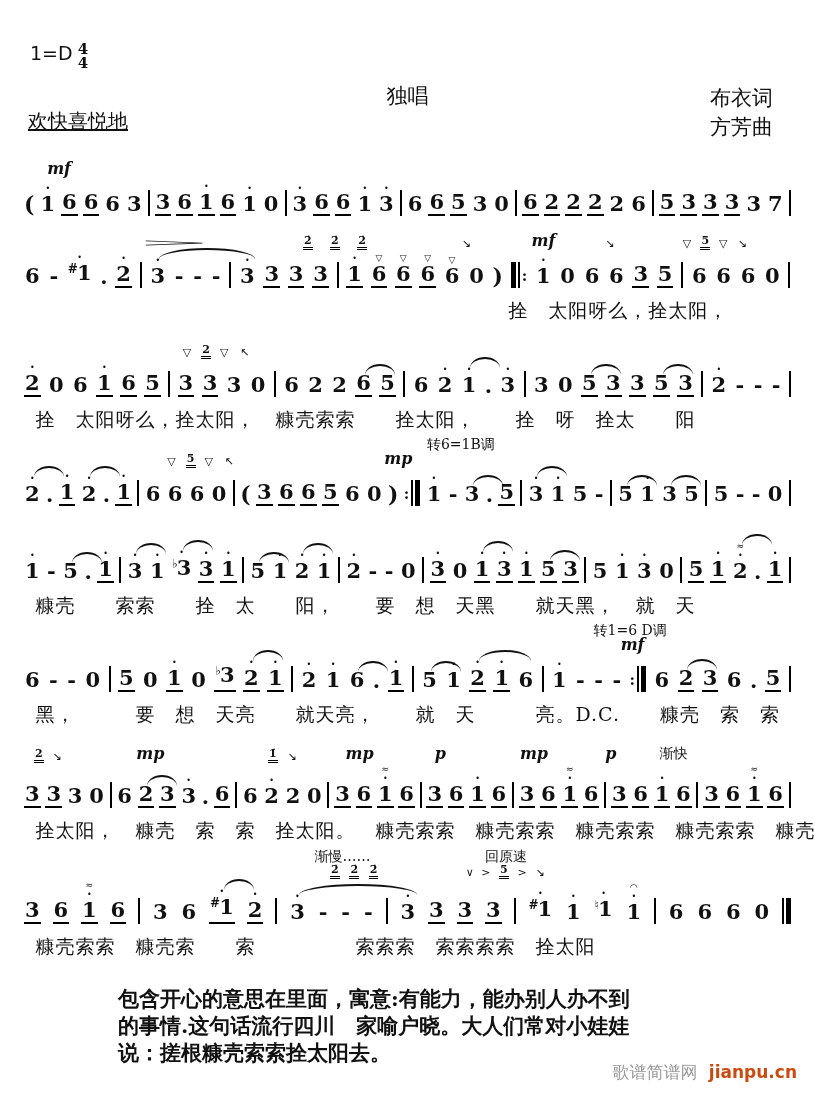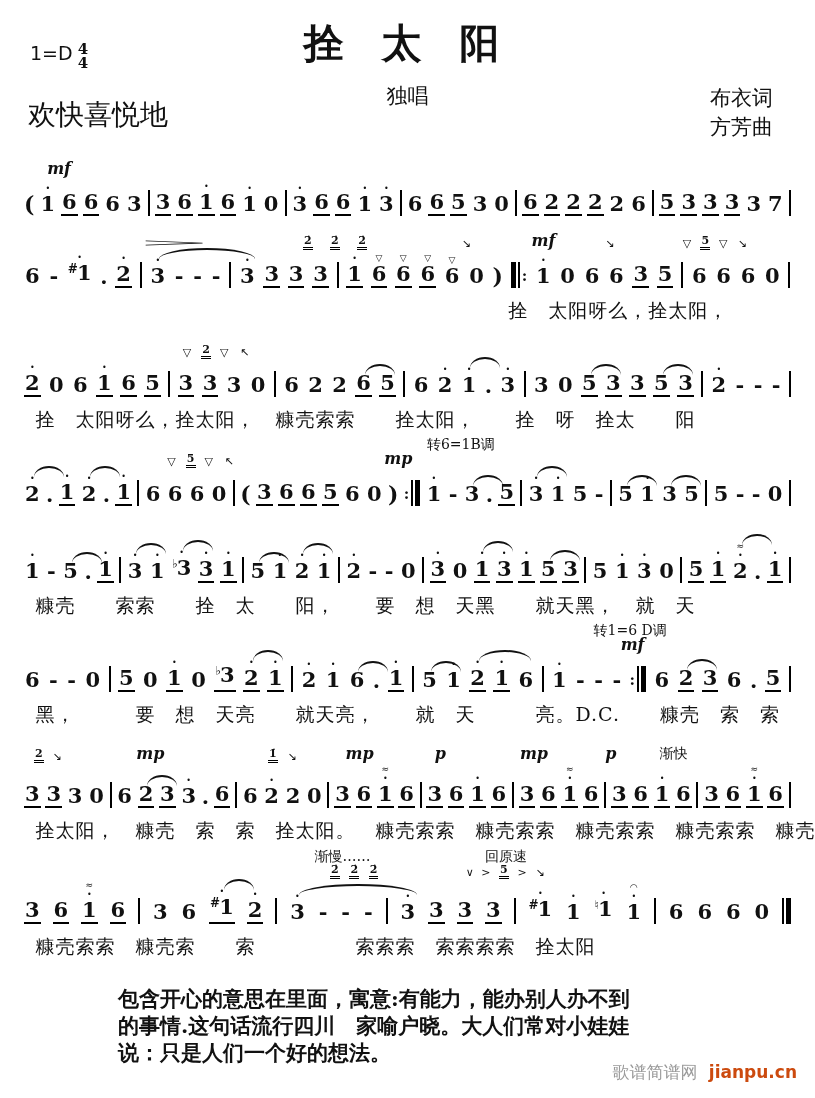--- a/index.html
+++ b/index.html
@@ -2,21 +2,21 @@
 <html><head>
 <meta charset="utf-8">
 <style>
   html,body{margin:0;padding:0;background:#e8e8e8;}
   .page{position:relative;width:815px;height:1098px;background:#ffffff;margin:0 auto;
         overflow:hidden;color:#111;font-family:"DejaVu Serif","Liberation Serif",serif;}
   
   .hdr{position:relative;height:148px;}
   .keysig{position:absolute;left:30px;top:42px;font-size:19px;font-family:"DejaVu Sans","Liberation Sans",sans-serif;display:flex;}
   .frac{display:inline-flex;flex-direction:column;align-items:center;font-weight:700;font-size:15px;line-height:14px;margin-left:5px;font-family:"DejaVu Serif",serif;}
-  .tempo{position:absolute;left:28px;top:96px;font-size:28px;}
+  .tempo{position:absolute;left:28px;top:108px;font-size:20px;text-decoration:underline;}
   .title{position:absolute;top:16px;left:0;width:100%;text-align:center;font-size:40px;font-weight:700;letter-spacing:12px;}
   .subtitle{position:absolute;top:82px;left:0;width:100%;text-align:center;font-size:21px;}
   .credits{position:absolute;right:42px;top:84px;font-size:21px;line-height:29px;}
   
   .score{padding:0 20px;margin-top:4px;}
   .score-line{margin-bottom:8px;}
   .ann-row{position:relative;height:28px;}
   .ann{position:absolute;bottom:2px;white-space:nowrap;}
   .ann.dyn{font:italic 700 16px "DejaVu Serif",serif;}
   .ann.cn{font-size:14px;}
@@ -51,21 +51,20 @@
 <div class="page">
   <div class="hdr">
     <div class="keysig">
       <span>1=D</span>
       <span class="frac">
         <span>4</span>
         <span>4</span>
       </span>
     </div>
     <div class="tempo">欢快喜悦地</div>
-    <div class="title">拴 太 阳</div>
     <div class="subtitle">独唱</div>
     <div class="credits">
       <div>布衣词</div>
       <div>方芳曲</div>
     </div>
   </div>
 
   <div class="score">
       <div class="score-line">
         <div class="ann-row">
@@ -1177,20 +1176,20 @@
         </div>
         <div class="lyrics-row">
           <span class="lyr" style="left: 2%;">糠壳索索　糠壳索　　索　　　　　索索索　索索索索　拴太阳</span>
         </div>
       </div>
     </div>
 
   <div class="footnote">
     <div>包含开心的意思在里面，寓意:有能力，能办别人办不到</div>
     <div>的事情.这句话流行四川　家喻户晓。大人们常对小娃娃</div>
-    <div>说：只是人们一个好的想法。</div>
+    <div>说：搓根糠壳索索拴太阳去。</div>
   </div>
 
   <div class="watermark">
     <span class="wm-site" style="color: rgb(154, 154, 154);">歌谱简谱网</span>
     <span class="wm-url" style="color: rgb(204, 74, 14);">jianpu.cn</span>
   </div>
 </div>
 
 </body></html>

